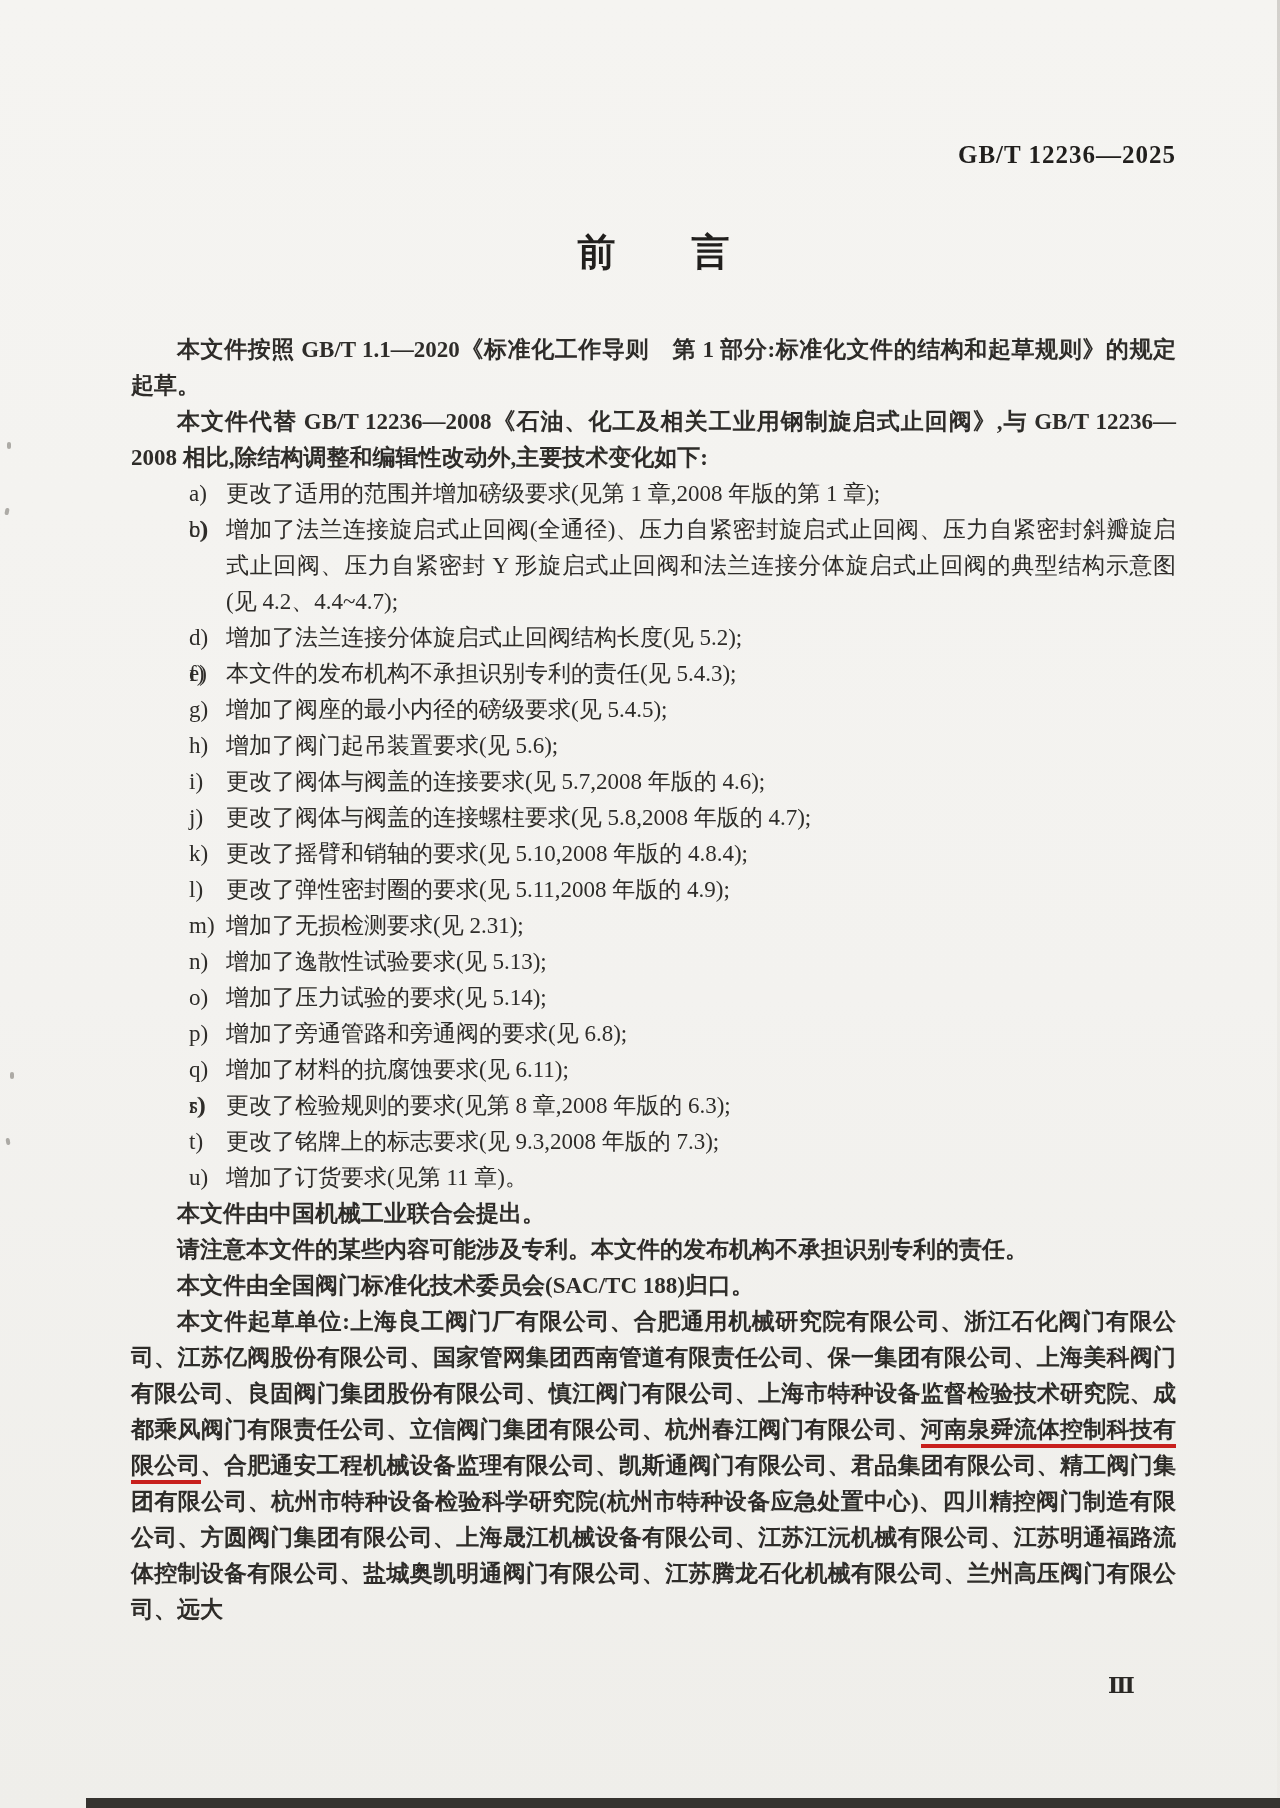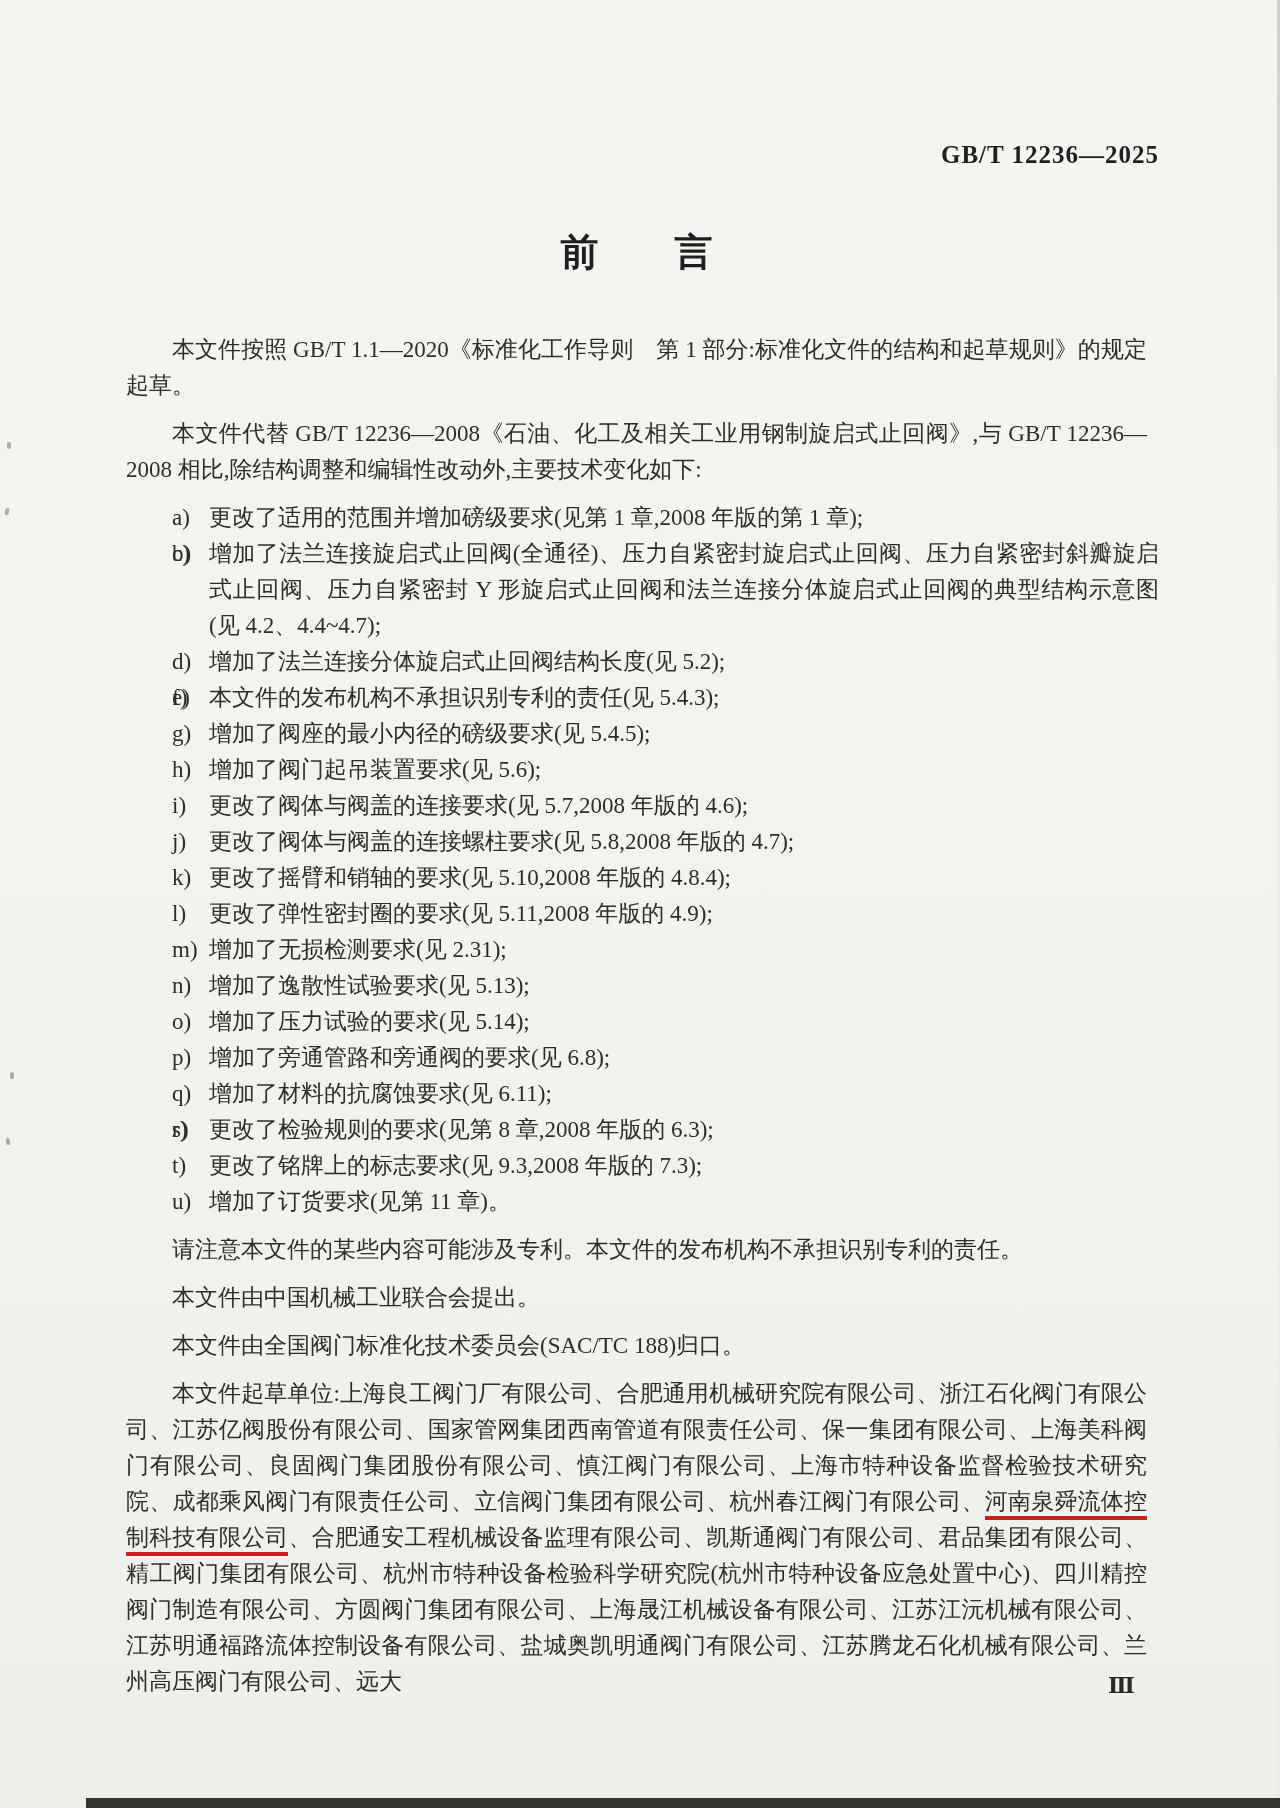--- a/index.html
+++ b/index.html
@@ -8,21 +8,21 @@
     width: 1280px;
     height: 1808px;
     margin: 0 auto;
     background: linear-gradient(180deg, #f5f4f1 0%, #f3f2ef 55%, #efeeea 100%);
     font-family: "Liberation Serif", "DejaVu Serif", serif;
     color: #2e2c29;
     overflow: hidden;
   }
   .content {
     position: absolute;
-    left: 114px;
+    left: 131px;
     top: 141px;
     width: 1045px;
   }
   .doc-number {
     text-align: right;
     font-size: 25px;
     font-weight: 700;
     letter-spacing: 1px;
     color: #211f1d;
   }
@@ -34,21 +34,21 @@
     font-size: 38px;
     font-weight: 700;
     color: #211f1d;
   }
   .body-text {
     margin-top: 54px;
     font-size: 23px;
     line-height: 36px;
     text-align: justify;
   }
-  .para { text-indent: 2em; margin: 12px; }
+  .para { text-indent: 2em; margin: 0; font-weight: bold; }
   .changes { margin: 0; }
   .change { position: relative; padding-left: 95px; text-align: justify; }
   .change .lbl { position: absolute; left: 58px; top: 0; }
   .red-underline {
     border-bottom: 4px solid #c8201d;
     padding-bottom: 2px;
   }
   .page-number {
     position: absolute;
     left: 1108px;
@@ -119,22 +119,22 @@
         <div class="change"><span class="lbl">n)</span><span>增加了逸散性试验要求(见 5.13);</span></div>
         <div class="change"><span class="lbl">o)</span><span>增加了压力试验的要求(见 5.14);</span></div>
         <div class="change"><span class="lbl">p)</span><span>增加了旁通管路和旁通阀的要求(见 6.8);</span></div>
         <div class="change"><span class="lbl">q)</span><span>增加了材料的抗腐蚀要求(见 6.11);</span></div>
         <div class="change"><span class="lbl">r)</span></div>
         <div class="change"><span class="lbl">s)</span><span>更改了检验规则的要求(见第 8 章,2008 年版的 6.3);</span></div>
         <div class="change"><span class="lbl">t)</span><span>更改了铭牌上的标志要求(见 9.3,2008 年版的 7.3);</span></div>
         <div class="change"><span class="lbl">u)</span><span>增加了订货要求(见第 11 章)。</span></div>
       </div>
 
+      <p class="para">本文件由中国机械工业联合会提出。</p>
       <p class="para">请注意本文件的某些内容可能涉及专利。本文件的发布机构不承担识别专利的责任。</p>
-      <p class="para">本文件由中国机械工业联合会提出。</p>
       <p class="para">本文件由全国阀门标准化技术委员会(SAC/TC 188)归口。</p>
 
       <p class="para"><span>本文件起草单位:上海良工阀门厂有限公司、合肥通用机械研究院有限公司、浙江石化阀门有限公司、江苏亿阀股份有限公司、国家管网集团西南管道有限责任公司、保一集团有限公司、上海美科阀门有限公司、良固阀门集团股份有限公司、慎江阀门有限公司、上海市特种设备监督检验技术研究院、成都乘风阀门有限责任公司、立信阀门集团有限公司、杭州春江阀门有限公司、</span><span class="red-underline">河南泉舜流体控制科技有限公司</span><span>、合肥通安工程机械设备监理有限公司、凯斯通阀门有限公司、君品集团有限公司、精工阀门集团有限公司、杭州市特种设备检验科学研究院(杭州市特种设备应急处置中心)、四川精控阀门制造有限公司、方圆阀门集团有限公司、上海晟江机械设备有限公司、江苏江沅机械有限公司、江苏明通福路流体控制设备有限公司、盐城奥凯明通阀门有限公司、江苏腾龙石化机械有限公司、兰州高压阀门有限公司、远大</span></p>
 
     </div>
   </div>
 
   <div class="page-number">Ⅲ</div>
 
   <div class="speck s1"></div>

